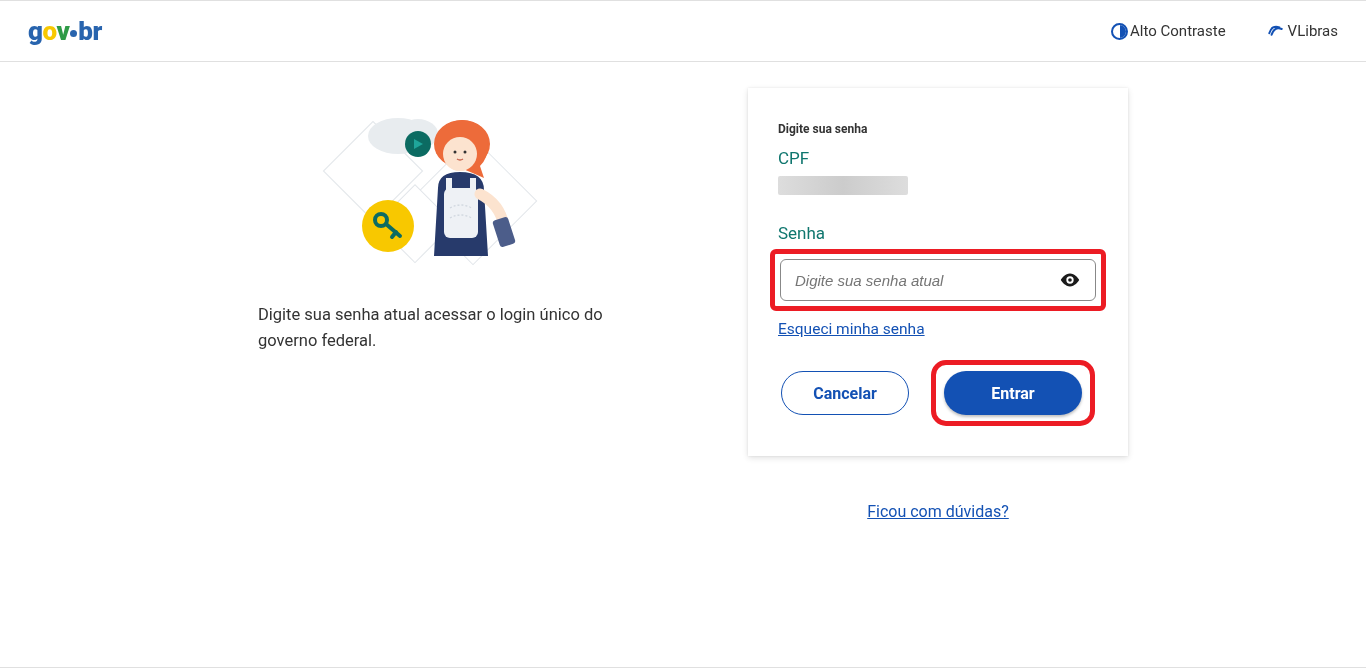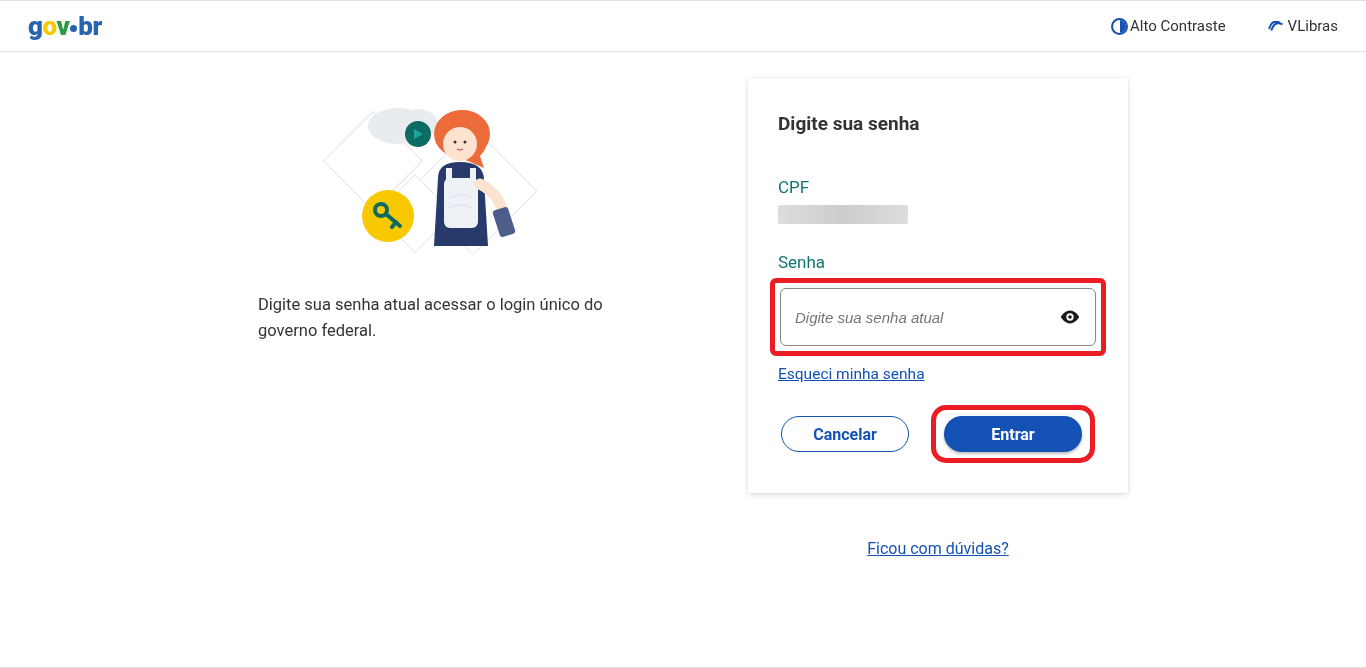--- a/index.html
+++ b/index.html
@@ -1,46 +1,46 @@
 <!DOCTYPE html>
 <html><head>
 <meta charset="utf-8">
 <style>
 * { margin: 0; padding: 0; box-sizing: border-box; }
 body { font-family: -apple-system, BlinkMacSystemFont, "Segoe UI", Roboto, Arial, sans-serif; background: #fff; width: 1366px; height: 668px; position: relative; }
-.topbar { height: 52px; border-top: 1px solid #e0e0e0; border-bottom: 1px solid #e0e0e0; display: flex; align-items: center; justify-content: space-between; padding: 0 28px; }
+.topbar { height: 62px; border-top: 1px solid #e0e0e0; border-bottom: 1px solid #e0e0e0; display: flex; align-items: center; justify-content: space-between; padding: 0 28px; }
 .logo { font-weight: 900; font-size: 26px; letter-spacing: -0.5px; }
 .logo .g { color: #2864ae; }
 .logo .o { color: #f8c800; }
 .logo .v { color: #2f9b47; }
 .logo .dot { color: #2864ae; display:inline-block; width:7px; height:7px; background:#2864ae; border-radius:50%; margin:0 1px; position:relative; top:-3px;}
 .logo .b { color: #2864ae; }
 .logo .r { color: #2864ae; }
 .topbar-right { display: flex; align-items: center; gap: 40px; }
 .top-item { display: flex; align-items: center; gap: 2px; font-size: 15px; color: #333; cursor: pointer; }
 .icon-contrast { width: 17px; height: 17px; border-radius: 50%; border: 2px solid #1351b4; position: relative; overflow: hidden; }
 .icon-contrast::after { content:""; position:absolute; left:50%; top:0; width:50%; height:100%; background:#1351b4; }
 .icon-vli { color:#1351b4; font-size:18px; font-style:italic; font-weight:bold; transform: rotate(-10deg); display:inline-block; }
 .main { display: flex; justify-content: center; padding-top: 26px; gap: 130px; }
 .left-col { width: 380px; padding-top: 14px; }
 .illust { width: 340px; height: 180px; margin: 0 auto 20px; position: relative; }
 .illust svg { display:block; }
 .left-text { font-size: 16.5px; color: #333; line-height: 1.55; padding-left: 20px; }
 .card { width: 380px; background: #fff; box-shadow: 0 2px 6px rgba(0,0,0,0.12), 0 0 2px rgba(0,0,0,0.08); padding: 34px 30px 30px; }
-.card-title { font-size: 19px; font-weight: 700; color: #333; margin-bottom: 42px; }
+.card-title { font-size: 12px; font-weight: 700; color: #333; margin-bottom: 12px; }
 .field-label { font-size: 17px; color: #0f766e; margin-bottom: 8px; }
 .cpf-value { display:inline-block; background: linear-gradient(90deg, #ddd, #ccc, #ddd); width: 130px; height: 19px; border-radius: 2px; margin-bottom: 24px; }
 .senha-block { }
 .highlight-box { border: 5px solid #ec1c24; border-radius: 6px; padding: 5px; margin: -2px -8px 8px -8px; }
-.input-wrap { position: relative; border: 1px solid #888; border-radius: 6px; height: 58px; display: flex; align-items: center; padding: 0 14px; background:#fff; }
+.input-wrap { position: relative; border: 1px solid #888; border-radius: 6px; height: 42px; display: flex; align-items: center; padding: 0 14px; background:#fff; }
 .input-field { flex: 1; border: none; outline: none; font-size: 15px; font-style: italic; color: #333; background: transparent; }
 .eye-btn { width: 22px; height: 22px; display:flex; align-items:center; justify-content:center; cursor:pointer; color:#1b1b1b; }
 .forgot { color: #1351b4; text-decoration: underline; font-size: 15.5px; cursor: pointer; display:inline-block; margin-bottom: 22px; }
 .btn-row { display: flex; gap: 22px; align-items: center; justify-content: center; }
-.btn { height: 36px; border-radius: 22px; font-size: 16px; font-weight: 700; cursor: pointer; display:flex; align-items:center; justify-content:center; padding: 0 28px; }
+.btn { height: 44px; border-radius: 22px; font-size: 16px; font-weight: 700; cursor: pointer; display:flex; align-items:center; justify-content:center; padding: 0 28px; }
 .btn-cancel { border: 1.5px solid #1351b4; color: #1351b4; background: #fff; width: 128px; }
 .btn-enter { background: #1351b4; color: #fff; border: none; width: 138px; box-shadow: 0 2px 3px rgba(0,0,0,0.25); }
 .highlight-box-enter { border: 5px solid #ec1c24; border-radius: 15px; padding: 6px 8px; display:inline-flex; }
 .help-link { text-align: center; margin-top: 46px; }
 .help-link a { color: #1351b4; text-decoration: underline; font-size: 16px; cursor: pointer; margin-top: 40px; }
 .bottombar { position: absolute; bottom: 0; left:0; right:0; height: 1px; border-top: 1px solid #e0e0e0; }
 </style>
 </head>
 <body>
 

